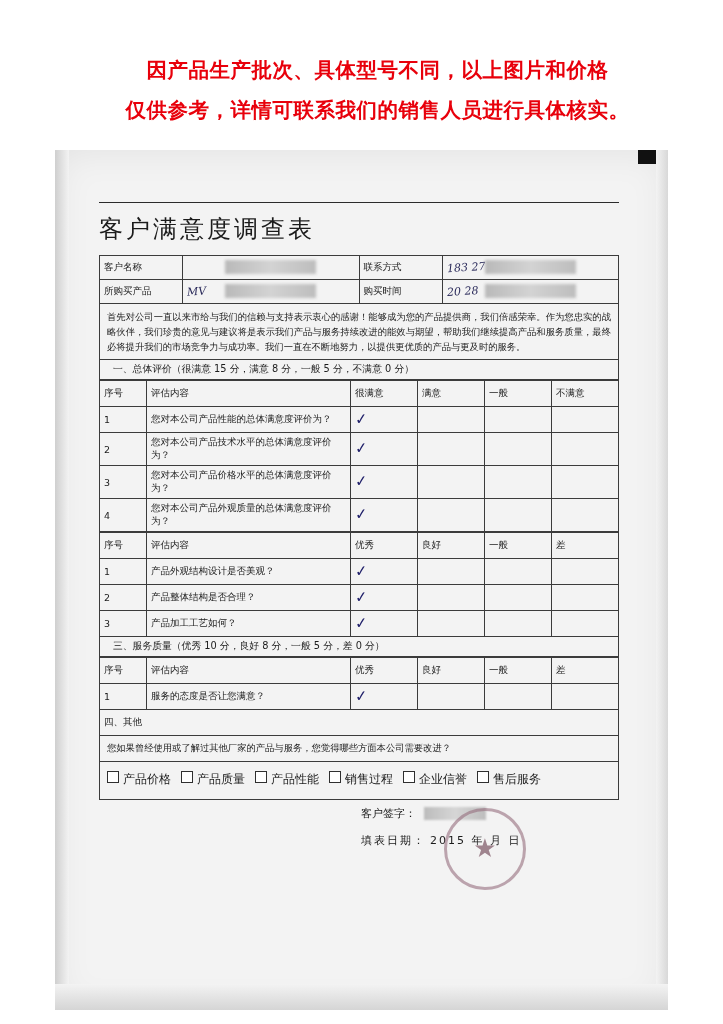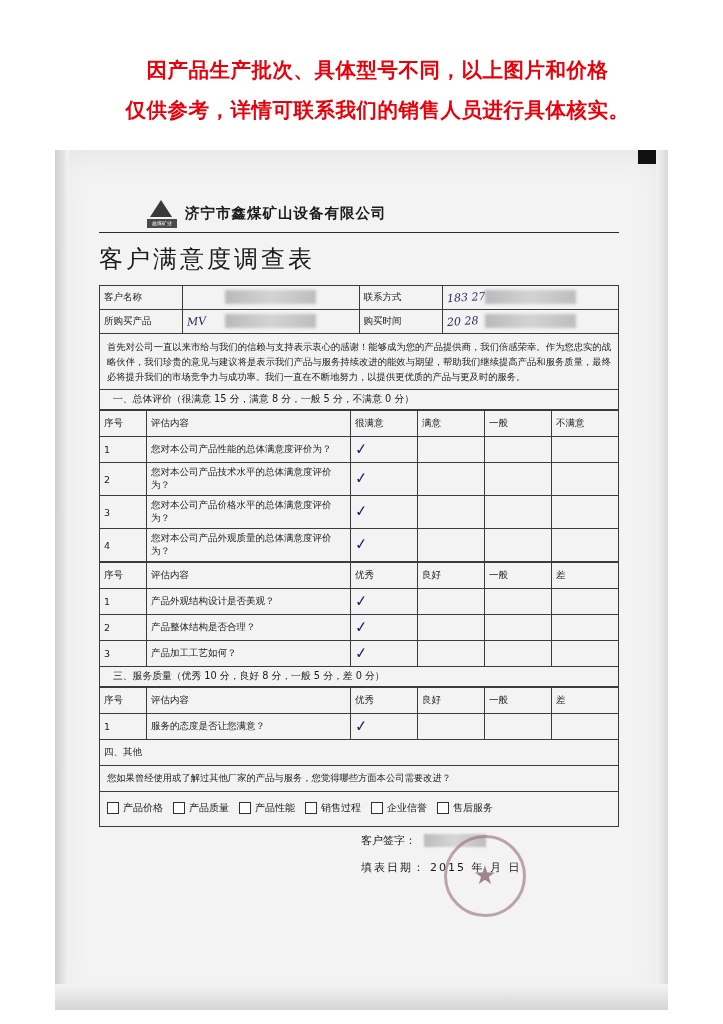--- a/index.html
+++ b/index.html
@@ -89,21 +89,21 @@
   .tick{
     display:inline-block;color:#20206a;font-size:15px;line-height:10px;
     transform:rotate(-6deg);font-family:"DejaVu Sans",sans-serif;
   }
   .other-row td{height:19px;font-size:9.8px;font-weight:bold;margin-top:36px;}
   .q{border:1px solid #3b3b3b;border-top:none;font-size:9.3px;padding:6px 7px;}
   .boxes{
     border:1px solid #3b3b3b;border-top:none;padding:9px 7px 11px 7px;
     display:flex;gap:10px;align-items:center;flex-wrap:nowrap;
   }
-  .cb{display:flex;align-items:center;gap:4px;font-size:10px;white-space:nowrap;}
+  .cb{display:flex;align-items:flex-start;gap:4px;font-size:12px;white-space:nowrap;}
   .cb i{width:10px;height:10px;border:1.3px solid #2f2f2f;display:inline-block;background:#fff;}
 
   .sign{padding-left:262px;font-size:11px;line-height:27px;position:relative;}
   .sign .row{display:flex;align-items:center;gap:4px;}
   .sign .hwname{font-family:"DejaVu Serif",serif;font-style:italic;color:#2b2b6b;font-size:13px;transform:rotate(-5deg);}
   .sign .blurname{
     display:inline-block;width:62px;height:13px;
     background:linear-gradient(90deg,#bcbcbc,#d6d6d6,#bdbdbd);filter:blur(1.3px);
   }
   .stamp{
@@ -124,27 +124,20 @@
   <div>仅供参考，详情可联系我们的销售人员进行具体核实。</div>
 </div>
 
 <div class="scan">
   <div class="edge-l"></div>
   <div class="edge-r"></div>
   <div class="edge-b"></div>
 
   <div class="sheet">
 
-    <div class="hdr">
-      <div class="logo">
-        <div class="tri"></div>
-        <div class="cap">鑫煤矿业</div>
-      </div>
-      <div class="company">济宁市鑫煤矿山设备有限公司</div>
-    </div>
     <div class="rule"></div>
 
     <div class="title">客户满意度调查表</div>
 
     <table class="t info">
       <tbody>
           <tr>
         <td class="lbl">客户名称</td>
         <td class="val redact"><span class="hw"></span></td>
         <td class="lbl">联系方式</td>

